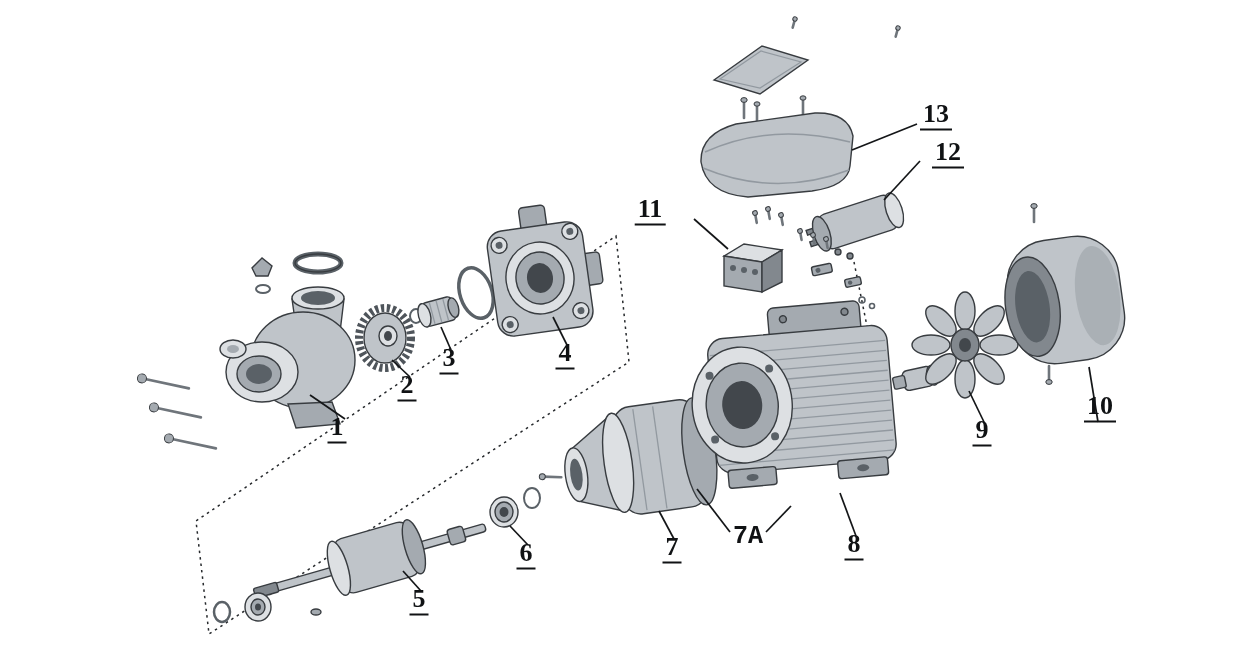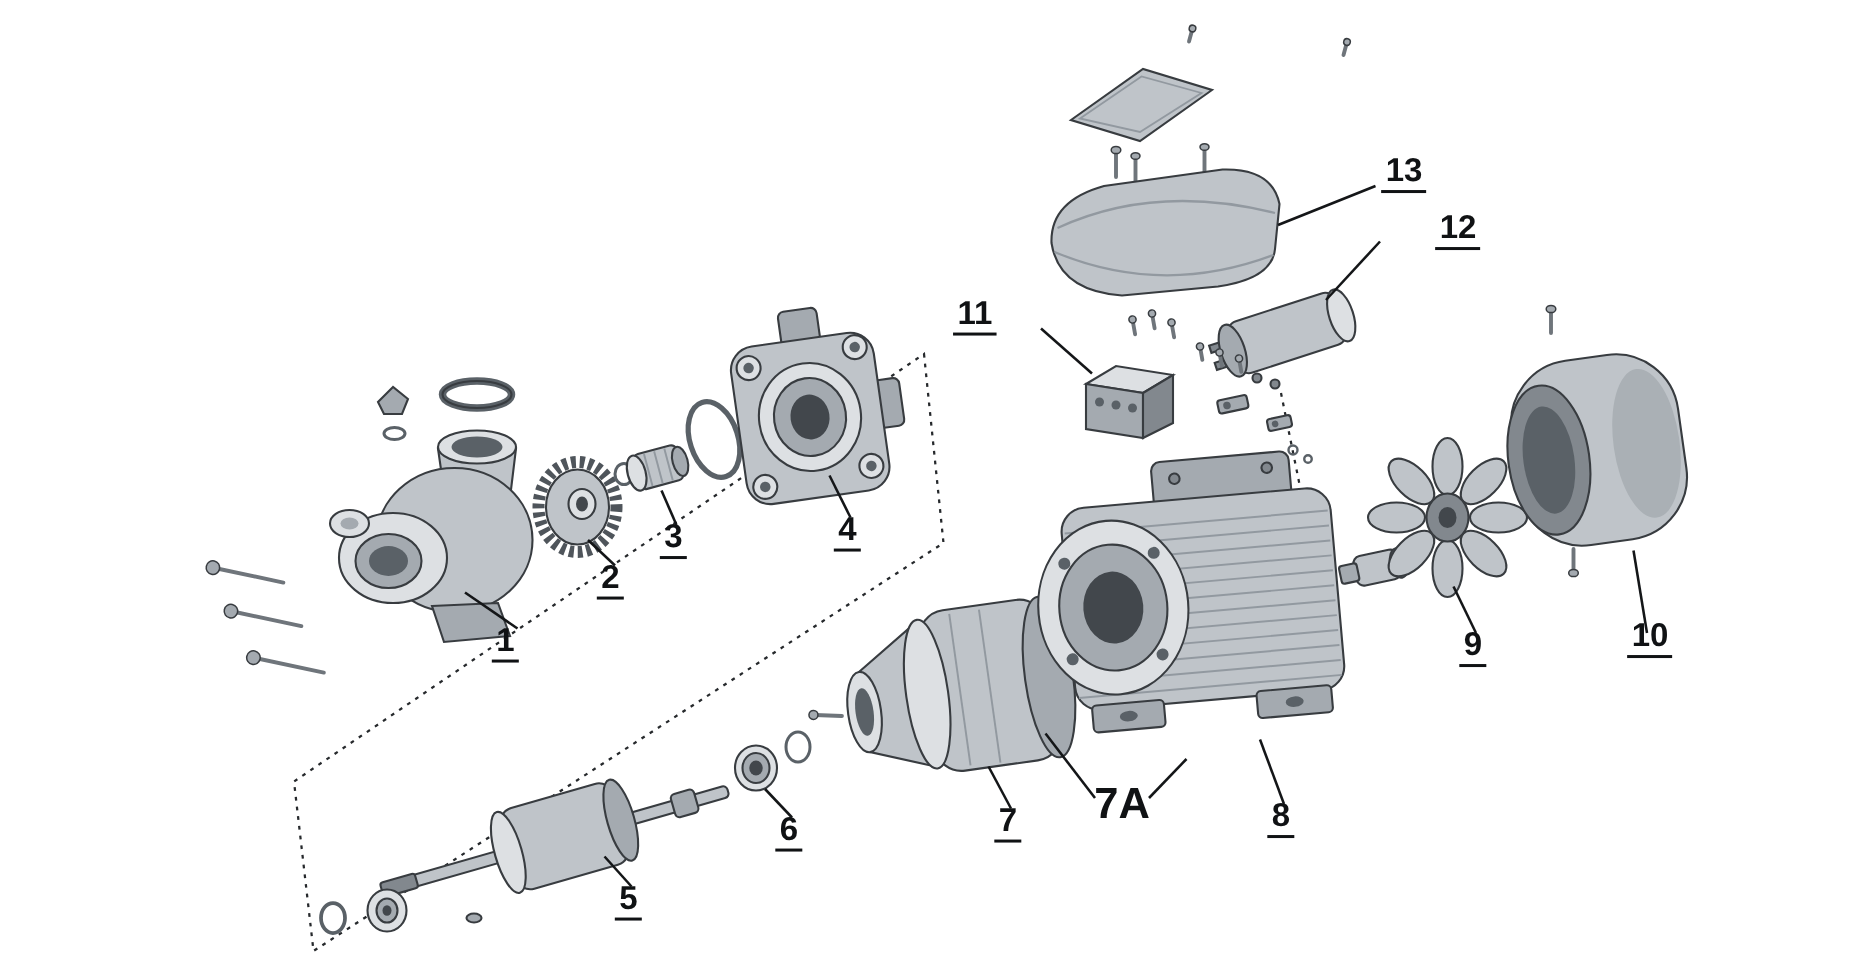--- a/index.html
+++ b/index.html
@@ -2,25 +2,25 @@
 <html><head>
 <meta charset="utf-8">
 <style>
   html,body{margin:0;padding:0;background:#ffffff;}
   .stage{position:relative;width:1242px;height:652px;background:#ffffff;overflow:hidden;
          font-family:"Liberation Sans",sans-serif;}
   .stage svg{position:absolute;left:0;top:0;}
   #label-layer{position:absolute;left:0;top:0;width:100%;height:100%;pointer-events:none;}
   .part-label{
     position:absolute;transform:translate(-50%,-55%);
-    font-family:Liberation Sans, sans-serif;font-weight:bold;
-    font-size:22px;color:#101214;line-height:1;white-space:nowrap;
+    font-family:Liberation Serif, serif;font-weight:bold;
+    font-size:26px;color:#101214;line-height:1;white-space:nowrap;
   }
   .part-label.underlined{border-bottom:2px solid #101214;padding:0 3px 2px 3px;}
-  .part-label.emphasis{font-size:29px;font-family:Liberation Sans, sans-serif;}
+  .part-label.emphasis{font-size:25px;font-family:Liberation Mono, monospace;}
   
   .o{stroke:#383c40;stroke-width:1.4;}
   .f-base{fill:#bfc4c9}.f-light{fill:#dde0e3}.f-mid{fill:#a4aab0}
   .f-dark{fill:#82888e}.f-deep{fill:#5a6167}.f-hole{fill:#42474c}.f-none{fill:none}
   .fin{stroke:#9299a0;stroke-width:1.3}
   .lead{stroke:#141618;stroke-width:1.7;fill:none}
   .dot{stroke:#26292c;stroke-width:1.5;fill:none;stroke-dasharray:2.5 4}
   .screw line{stroke:#6f757b;stroke-width:2.6;stroke-linecap:round}
   .screw circle,.screw ellipse{fill:#a4aab0;stroke:#383c40;stroke-width:1}
   .ring{fill:none;stroke:#5a6167}
@@ -320,18 +320,18 @@
       <div class="part-label underlined" style="left: 337px; top: 430px;">1</div>
       <div class="part-label underlined" style="left: 407px; top: 388px;">2</div>
       <div class="part-label underlined" style="left: 449px; top: 361px;">3</div>
       <div class="part-label underlined" style="left: 565px; top: 356px;">4</div>
       <div class="part-label underlined" style="left: 419px; top: 602px;">5</div>
       <div class="part-label underlined" style="left: 526px; top: 556px;">6</div>
       <div class="part-label underlined" style="left: 672px; top: 550px;">7</div>
       <div class="part-label emphasis" style="left: 748px; top: 538px;">7A</div>
       <div class="part-label underlined" style="left: 854px; top: 547px;">8</div>
       <div class="part-label underlined" style="left: 982px; top: 433px;">9</div>
-      <div class="part-label underlined" style="left: 1100px; top: 427px;">10</div>
+      <div class="part-label underlined" style="left: 1100px; top: 409px;">10</div>
       <div class="part-label underlined" style="left: 650px; top: 212px;">11</div>
-      <div class="part-label underlined" style="left: 972px; top: 155px;">12</div>
+      <div class="part-label underlined" style="left: 948px; top: 155px;">12</div>
       <div class="part-label underlined" style="left: 936px; top: 117px;">13</div>
     </div>
 </div>
 
 </body></html>

